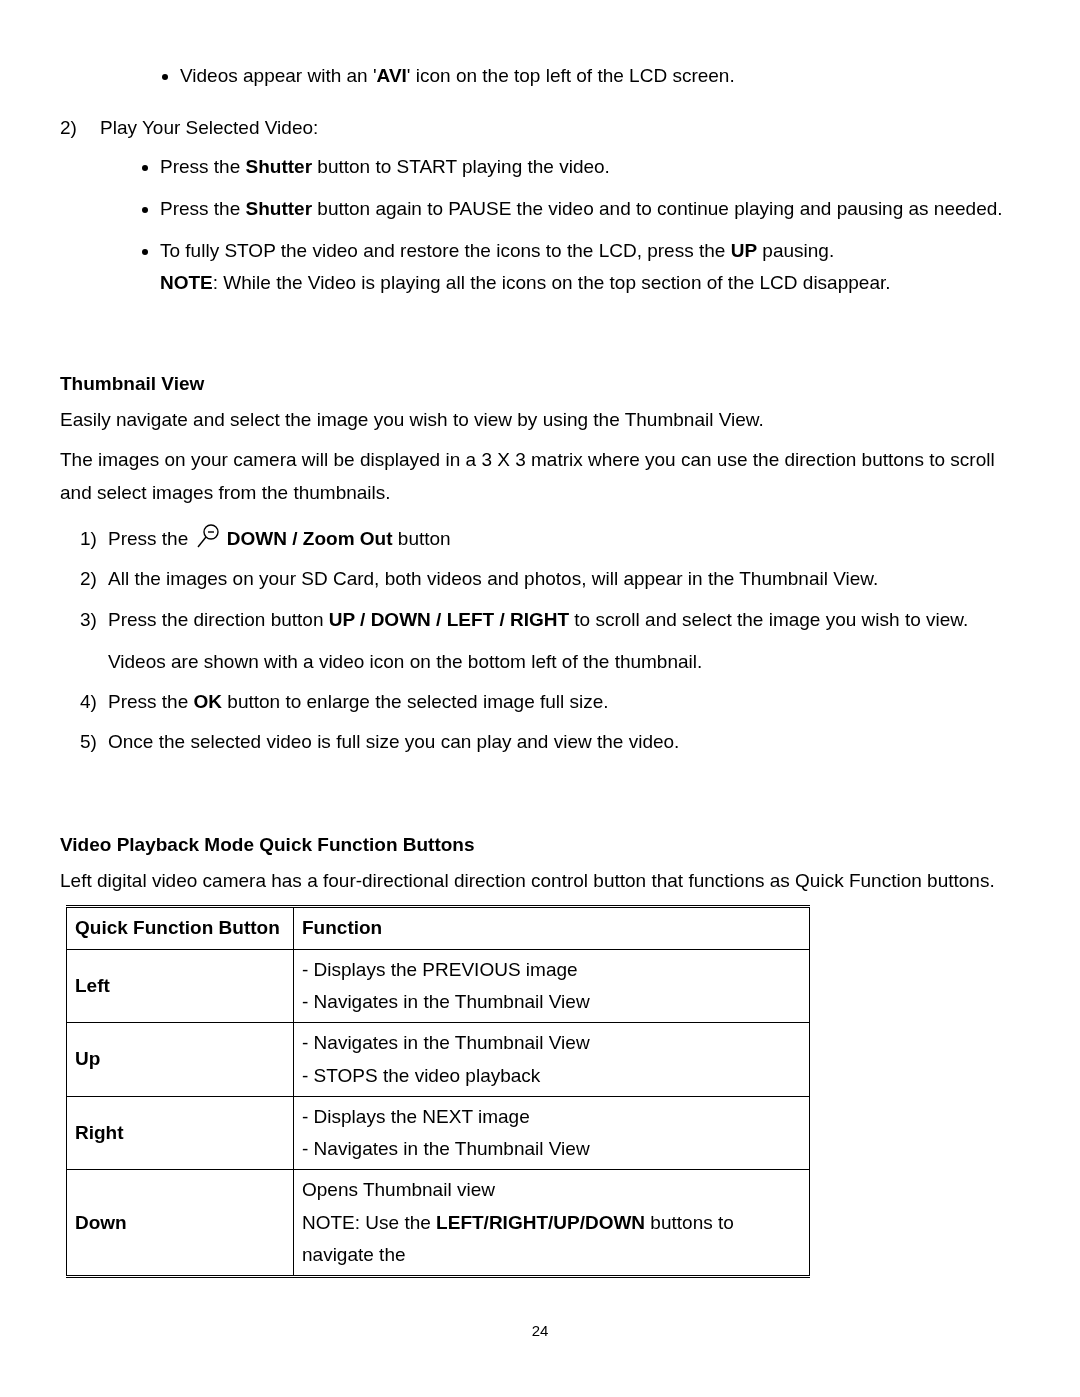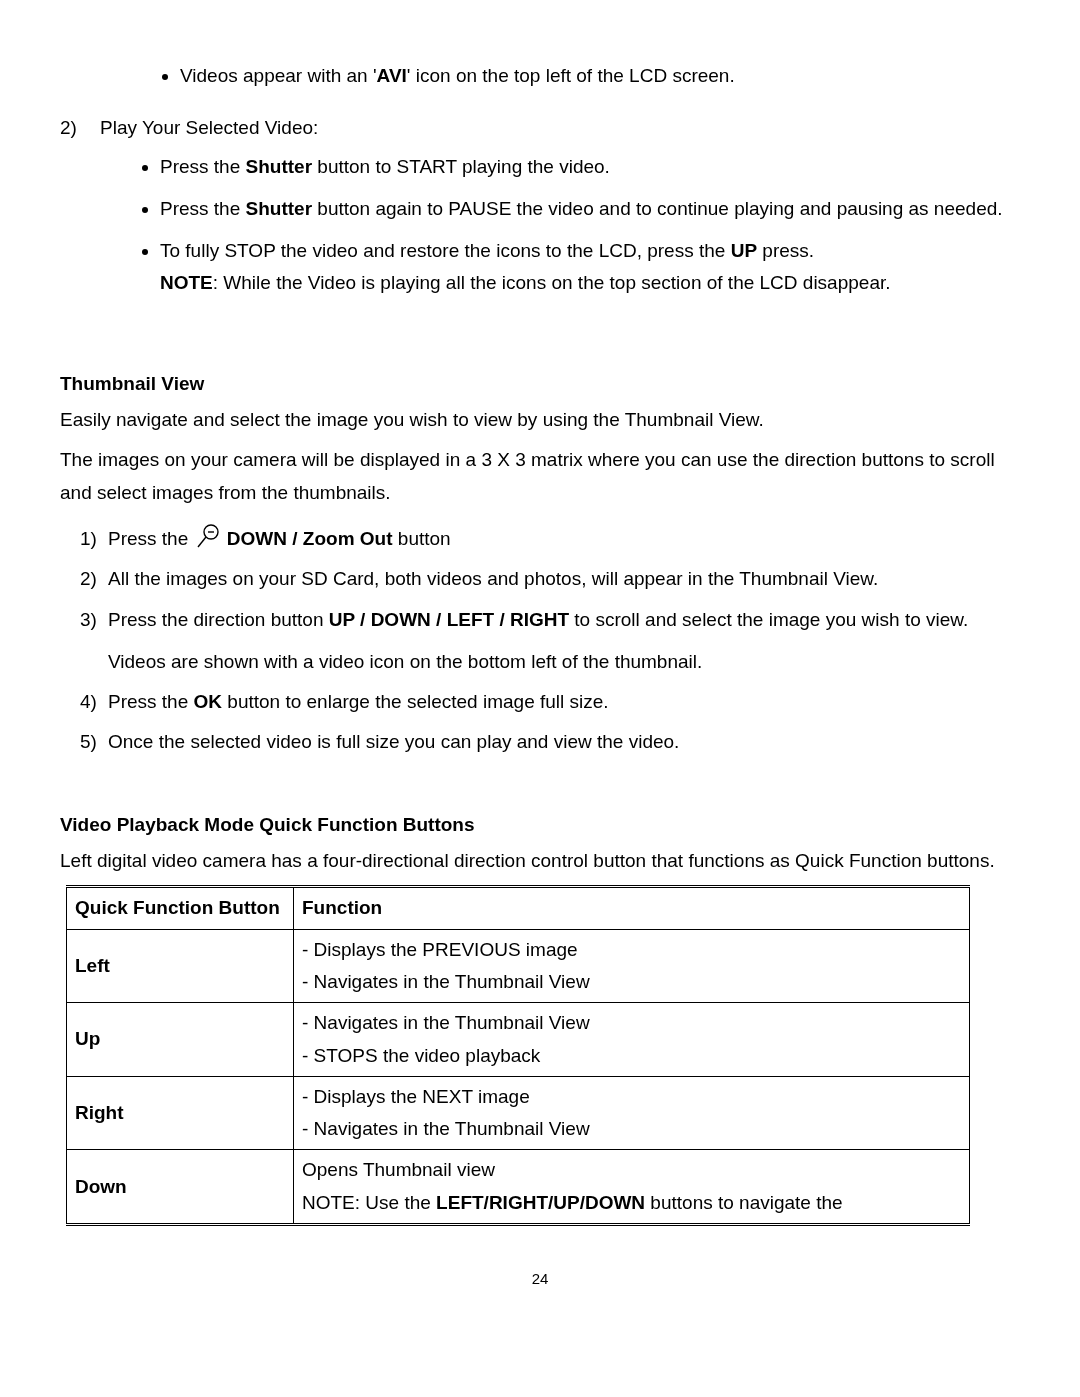--- a/index.html
+++ b/index.html
@@ -44,21 +44,21 @@
   .magnifier {
     display: inline-block;
     width: 28px;
     height: 28px;
     vertical-align: middle;
     position: relative;
     top: -4px;
   }
   table.qf {
     border-collapse: collapse;
-    width: 904px;
+    width: 744px;
     margin-left: 6px;
     border-top: 3px double #000;
     border-bottom: 3px double #000;
   }
   table.qf th, table.qf td {
     border: 1px solid #000;
     padding: 4px 8px;
     text-align: left;
     vertical-align: middle;
     font-size: 19px;
@@ -93,21 +93,21 @@
 </div>
 
 <ul class="sub-bullets" style="margin-left:100px;">
   <li>
     <span>Press the </span><span class="bold">Shutter</span><span> button to START playing the video.</span>
   </li>
   <li>
     <span>Press the </span><span class="bold">Shutter</span><span> button again to PAUSE the video and to continue playing and pausing as needed.</span>
   </li>
   <li>
-    <span>To fully STOP the video and restore the icons to the LCD, press the </span><span class="bold">UP</span><span> press.</span><br>
+    <span>To fully STOP the video and restore the icons to the LCD, press the </span><span class="bold">UP</span><span> pausing.</span><br>
     <span class="bold">NOTE</span><span>: While the Video is playing all the icons on the top section of the LCD disappear.</span>
   </li>
 </ul>
 
 <div class="section-heading">Thumbnail View</div>
 <div class="para">Easily navigate and select the image you wish to view by using the Thumbnail View.</div>
 <div class="para" style="margin-bottom:14px;">The images on your camera will be displayed in a 3 X 3 matrix where you can use the direction buttons to scroll and select images from the thumbnails.</div>
 
 <div class="ol2">
   <div class="numbered-item">
@@ -140,21 +140,21 @@
     <div class="content">
       <span>Press the </span><span class="bold">OK</span><span> button to enlarge the selected image full size.</span>
     </div>
   </div>
   <div class="numbered-item">
     <div class="num">5)</div>
     <div class="content">Once the selected video is full size you can play and view the video.</div>
   </div>
 </div>
 
-<div class="section-heading" style="margin-top:50px;">Video Playback Mode Quick Function Buttons</div>
+<div class="section-heading" style="margin-top:70px;">Video Playback Mode Quick Function Buttons</div>
 <div class="para">Left digital video camera has a four-directional direction control button that functions as Quick Function buttons.</div>
 
 <table class="qf">
   <tbody>
       <tr class="header-row">
     <th style="width:210px;">Quick Function Button</th>
     <th>Function</th>
   </tr>
   <tr>
     <td class="bold">Left</td>

